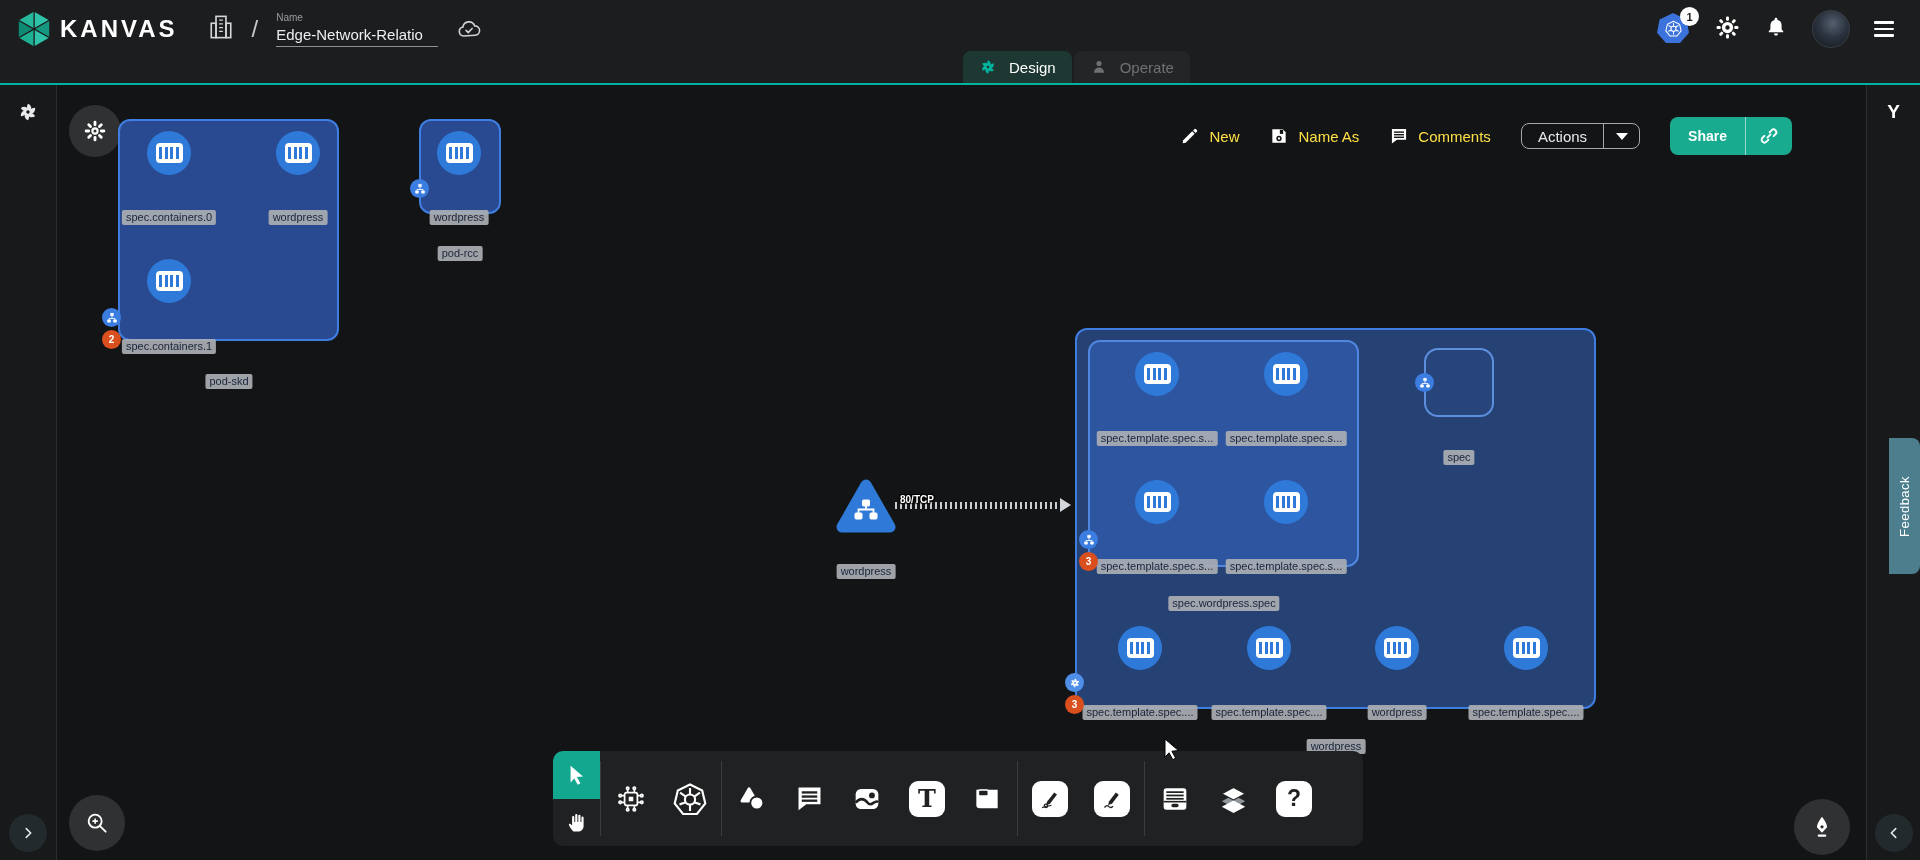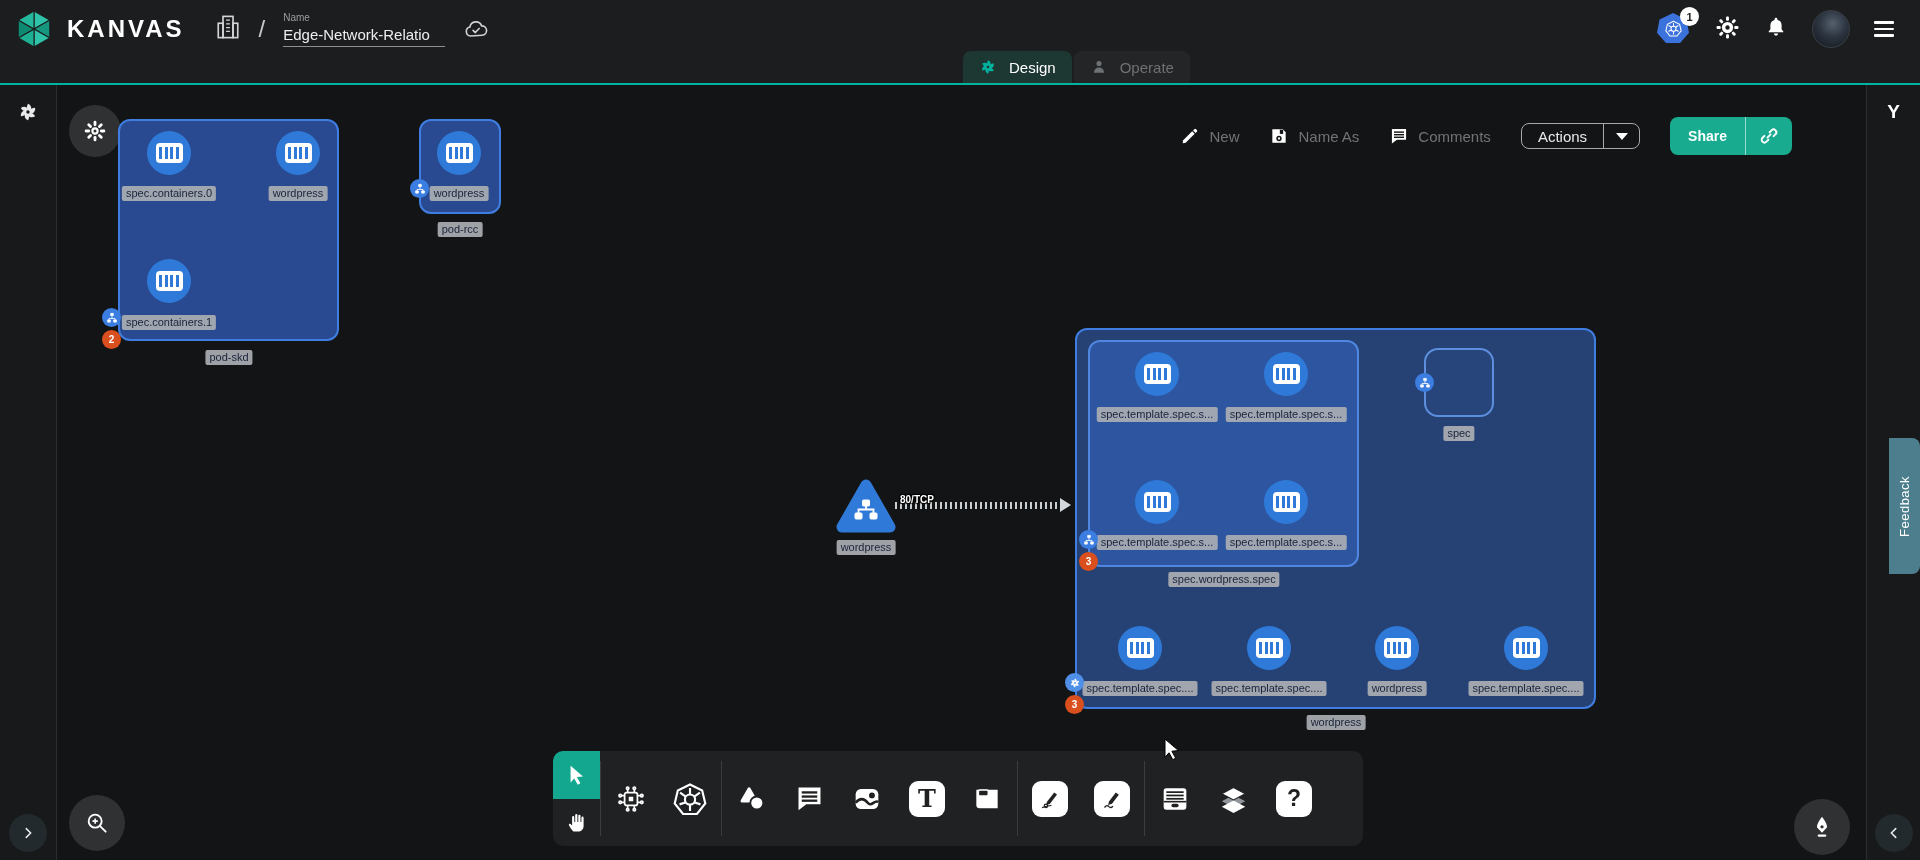--- a/index.html
+++ b/index.html
@@ -6,21 +6,21 @@
   html,body { background:#0d0e0f; }
   .app {
     position:relative; width:1920px; height:860px; overflow:hidden;
     background:#131415; font-family:"Liberation Sans", sans-serif;
     -webkit-font-smoothing:antialiased; color:#e8eaec;
   }
   
   .header { position:absolute; left:0; top:0; width:1920px; height:85px; background:#1c1d1e; z-index:20; }
   .header-underline { position:absolute; left:0; bottom:0; width:100%; height:2px; background:#00b39f; }
   .header-left { position:absolute; left:16px; top:0; height:58px; display:flex; align-items:center; }
-  .logo { display:flex; align-items:center; gap:15px; }
+  .logo { display:flex; align-items:center; gap:8px; }
   .logo-text { font-size:24px; font-weight:800; letter-spacing:3px; color:#fff; }
   .hdr-building { margin-left:28px; }
   .hdr-slash { margin-left:16px; font-size:24px; color:#c6c9cb; font-weight:300; }
   .name-block { margin-left:18px; display:flex; flex-direction:column; }
   .name-label { font-size:10px; color:#9a9da0; margin-bottom:2px; }
   .name-input {
     width:162px; background:transparent; border:none; border-bottom:1px solid #8d9194;
     color:#eceeef; font-size:15px; font-family:"Liberation Sans",sans-serif; padding:1px 0 3px 0; outline:none;
   }
   .hdr-cloud { margin-left:18px; margin-top:6px; }
@@ -57,41 +57,41 @@
     position:absolute; right:0; top:438px; width:31px; height:136px; background:#4d7e8e;
     border-radius:8px 0 0 8px; display:flex; align-items:center; justify-content:center;
     writing-mode:vertical-rl; transform:rotate(180deg); color:#fff; font-size:13px; letter-spacing:.5px;
     z-index:30; cursor:pointer;
   }
   
   .canvas { position:absolute; left:57px; top:85px; width:1809px; height:775px; z-index:5; }
   .round-btn { position:absolute; border-radius:50%; background:#2f3132; display:flex; align-items:center; justify-content:center; cursor:pointer; }
   
   .abar { position:absolute; top:32px; right:74px; display:flex; align-items:center; gap:30px; z-index:8; }
-  .abar-item { display:flex; align-items:center; gap:9px; font-size:15px; color:#737373; cursor:pointer; }
+  .abar-item { display:flex; align-items:center; gap:9px; font-size:15px; color:#fde047; cursor:pointer; }
   .actions-btn { display:flex; align-items:stretch; height:26px; border:1px solid #a6a9ac; border-radius:8px; overflow:hidden; cursor:pointer; }
   .actions-main { display:flex; align-items:center; padding:0 16px; font-size:15px; }
   .actions-caret { display:flex; align-items:center; justify-content:center; width:36px; border-left:1px solid #a6a9ac; }
   .caret-down { width:0; height:0; border-left:6px solid transparent; border-right:6px solid transparent; border-top:7px solid #fff; }
   .share-btn { display:flex; align-items:stretch; height:38px; background:#19ab90; border-radius:8px; overflow:hidden; color:#fff; cursor:pointer; }
   .share-main { display:flex; align-items:center; padding:0 18px; font-size:14px; font-weight:bold; border-right:1px solid rgba(255,255,255,.55); }
   .share-link { display:flex; align-items:center; justify-content:center; width:46px; }
   
   .group { position:absolute; border:2px solid #3f7de0; border-radius:12px; }
   .g-pod  { background:rgba(43,79,156,.92); z-index:1; }
   .g-dep  { background:rgba(39,69,122,.95); z-index:1; }
   .g-tpl  { background:#2d55a0; border-color:#4f86e0; z-index:2; }
   .g-spec { background:#27457a; border-color:#5c8fdd; border-radius:14px; z-index:2; }
   .knode { position:absolute; width:44px; height:44px; border-radius:50%; background:#2f7ad8; display:flex; align-items:center; justify-content:center; z-index:3; }
   .cbox { width:27px; height:20px; background:#fff; border-radius:4px; display:flex; gap:2.5px; align-items:center; justify-content:center; }
   .cbox i { display:block; width:3px; height:12px; background:#2f7ad8; }
   .chip {
     position:absolute; transform:translateX(-50%); background:rgba(170,174,179,.92);
     color:#19233a; font-size:11px; line-height:15px; padding:0 4px; border-radius:2px;
-    white-space:nowrap; z-index:4;
+    white-space:nowrap; z-index:4;margin-top:24px;
   }
   .badge { position:absolute; width:19px; height:19px; border-radius:50%; display:flex; align-items:center; justify-content:center; z-index:6; }
   .badge-blue { background:#3b7de0; }
   .badge-ltblue { background:#4f8fe8; }
   .badge-orange { background:#d94f1e; color:#fff; font-size:10px; font-weight:bold; }
   .tri-node { position:absolute; z-index:3; }
   .edge-line { position:absolute; height:7px; background:repeating-linear-gradient(90deg, #c9ced3 0 2px, transparent 2px 5px); z-index:2; }
   .edge-head { position:absolute; width:0; height:0; border-left:11px solid #d3d8dc; border-top:7px solid transparent; border-bottom:7px solid transparent; z-index:2; }
   .edge-label { position:absolute; color:#fff; font-size:10px; font-weight:bold; z-index:4;
     text-shadow:1px 1px 1px #000, -1px -1px 1px #000, 1px -1px 1px #000, -1px 1px 1px #000; }

